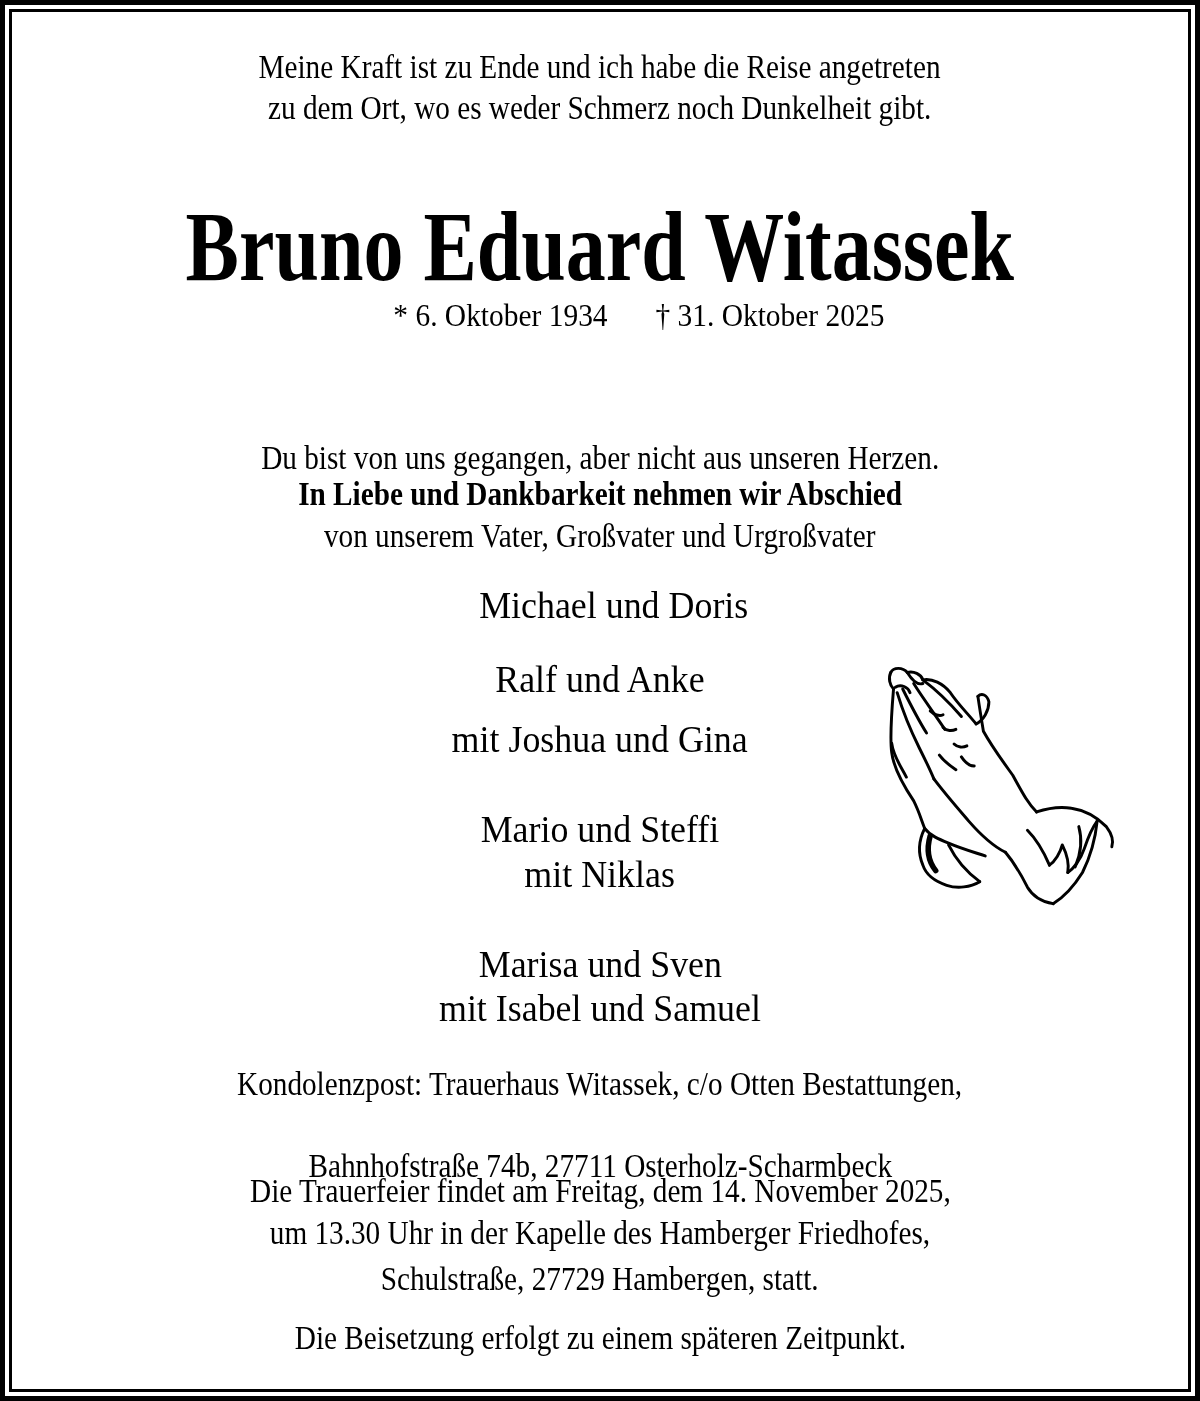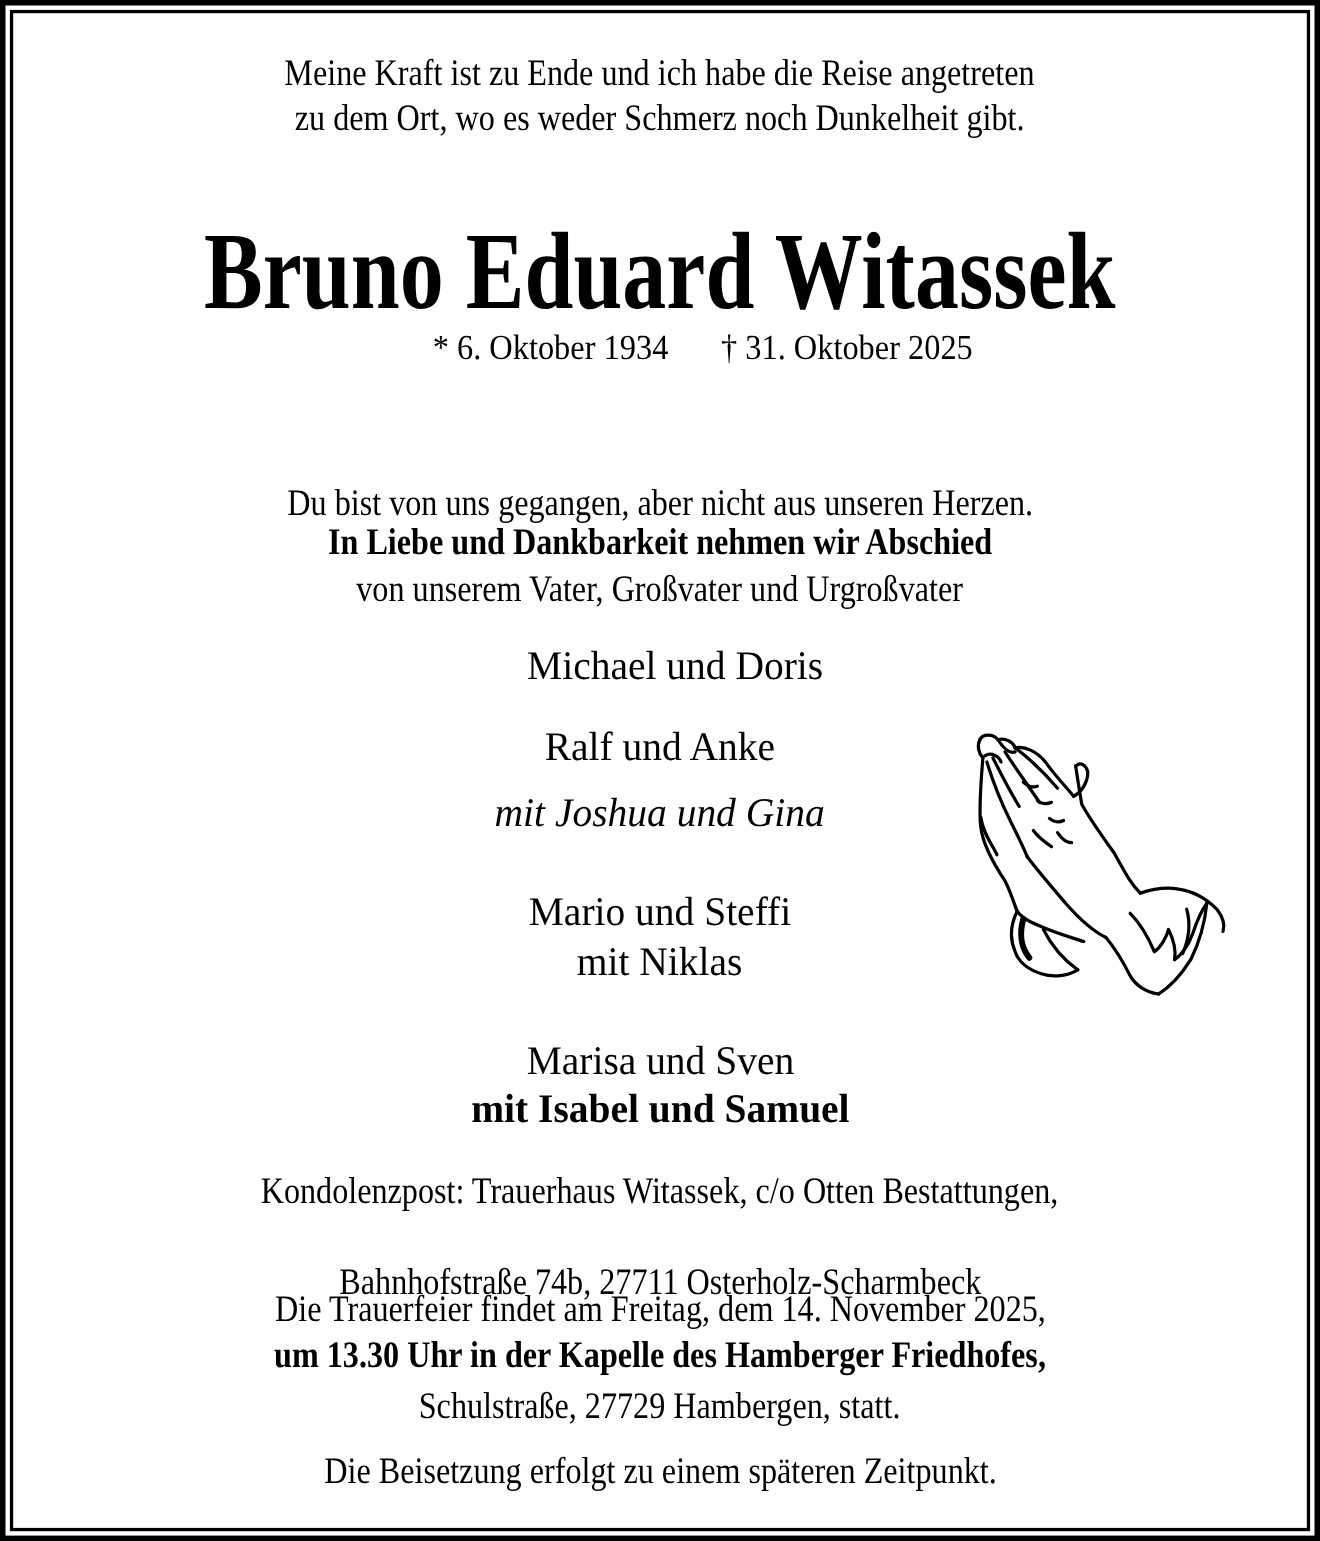--- a/index.html
+++ b/index.html
@@ -113,35 +113,35 @@
   <span>von unserem Vater, Großvater und Urgroßvater</span>
 </div>
 
 <div class="line names" style="top:584px;margin-left:14px;">
   <span>Michael und Doris</span>
 </div>
 
 <div class="line names" style="top:658px;">
   <span>Ralf und Anke</span>
 </div>
-<div class="line names" style="top:718px;font-style:italic;">
+<div class="line names" style="top:718px;">
   <span>mit Joshua und Gina</span>
 </div>
 
 <div class="line names" style="top:808px;">
   <span>Mario und Steffi</span>
 </div>
 <div class="line names" style="top:853px;">
   <span>mit Niklas</span>
 </div>
 
 <div class="line names" style="top:943px;">
   <span>Marisa und Sven</span>
 </div>
-<div class="line names" style="top:987px;font-weight:bold;">
+<div class="line names" style="top:987px;">
   <span>mit Isabel und Samuel</span>
 </div>
 
 <svg class="hands" viewBox="0 0 290 290" xmlns="http://www.w3.org/2000/svg">
   <g fill="none" stroke="#000" stroke-width="3.2" stroke-linecap="round" stroke-linejoin="round">
 
     <path d="M27 18 C30 12 40 12 45 18 C52 16 60 20 62 26"></path>
     <path d="M27 18 C24 24 26 32 30 36"></path>
     <path d="M45 18 C50 26 56 32 62 30"></path>
     <path d="M32 34 C38 30 46 34 48 40"></path>
@@ -184,21 +184,21 @@
 <div class="line cond" style="top:1064px;">
   <span>Kondolenzpost: Trauerhaus Witassek, c/o Otten Bestattungen,</span>
 </div>
 <div class="line cond" style="top:1106px;margin-top:40px;">
   <span>Bahnhofstraße 74b, 27711 Osterholz-Scharmbeck</span>
 </div>
 
 <div class="line cond" style="top:1171px;text-align:center;">
   <span>Die Trauerfeier findet am Freitag, dem 14. November 2025,</span>
 </div>
-<div class="line cond" style="top:1213px;font-weight:bold;">
+<div class="line cond" style="top:1213px;">
   <span>um 13.30 Uhr in der Kapelle des Hamberger Friedhofes,</span>
 </div>
 <div class="line cond" style="top:1259px;">
   <span>Schulstraße, 27729 Hambergen, statt.</span>
 </div>
 
 <div class="line cond" style="top:1318px;">
   <span>Die Beisetzung erfolgt zu einem späteren Zeitpunkt.</span>
 </div>
 

